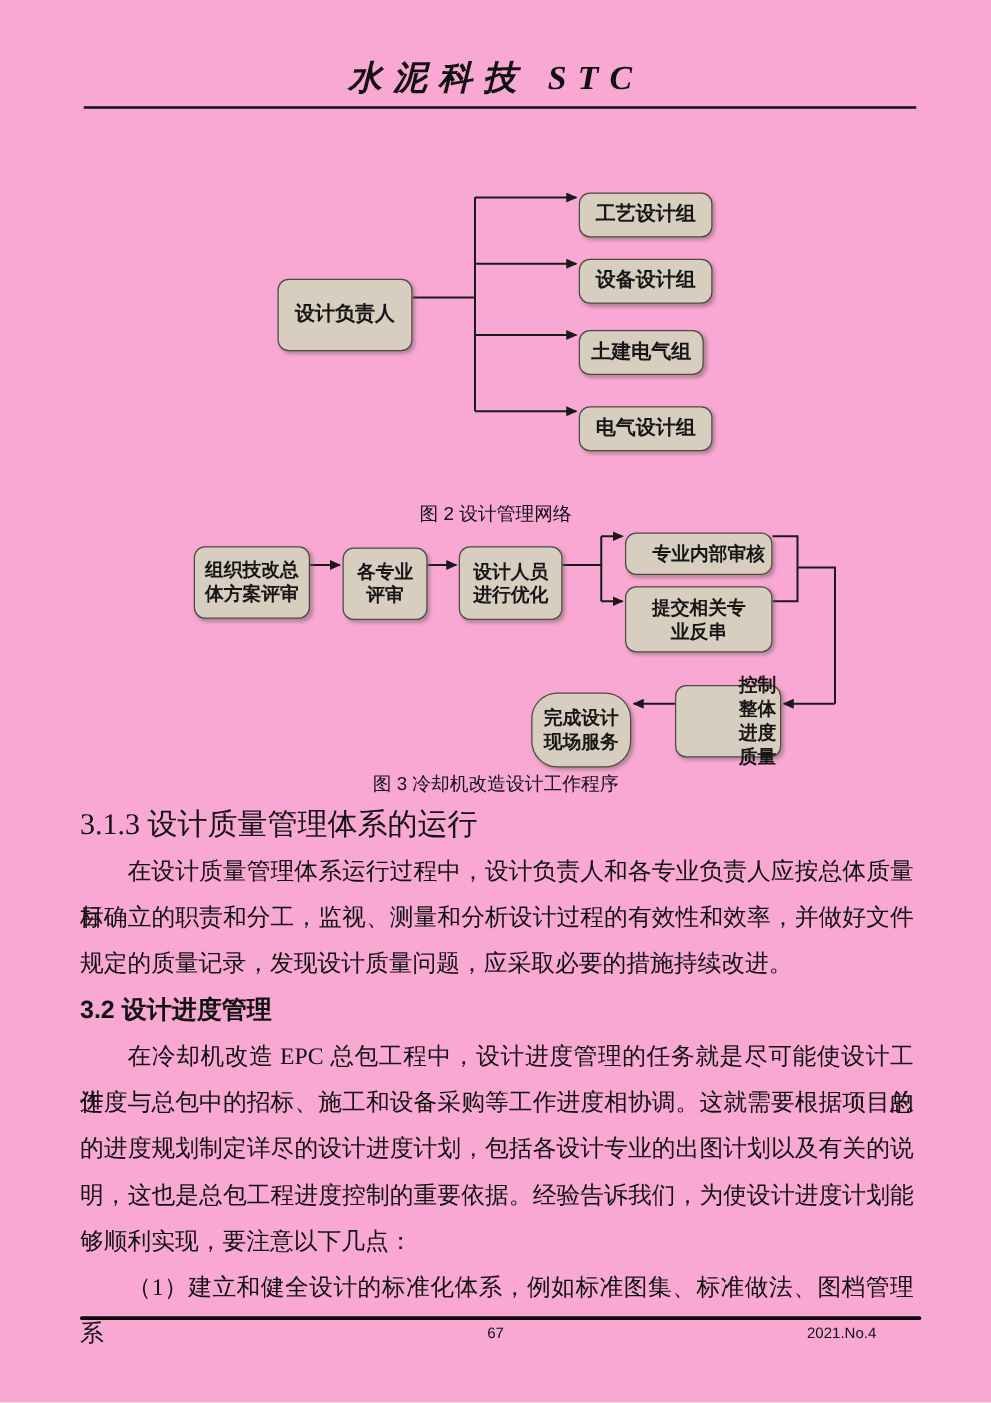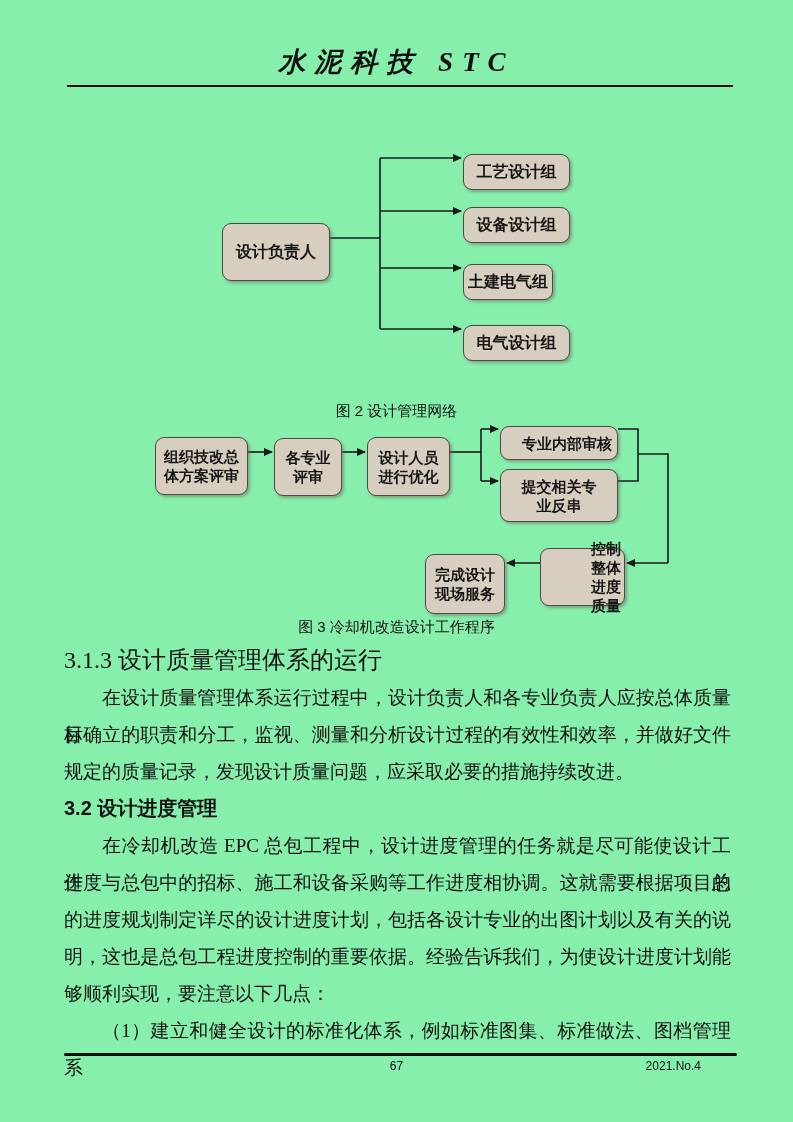--- a/index.html
+++ b/index.html
@@ -1,19 +1,19 @@
 <!DOCTYPE html>
 <html><head>
 <meta charset="utf-8">
 <style>
   * { margin:0; padding:0; box-sizing:border-box; }
   html,body { background:#ffffff; }
   .page {
     position:relative; width:793px; height:1122px; margin:0 auto;
-    background:#86efac; overflow:hidden;
+    background:#f9a8d4; overflow:hidden;
     font-family:"Liberation Serif","DejaVu Serif",serif; color:#111;
   }
   
   .journal-title {
     position:absolute; top:44px; left:0; right:0; text-align:center;
     font-size:27px; font-style:italic; font-weight:bold; letter-spacing:9px;
     font-family:"Liberation Serif","DejaVu Serif",serif;
   }
   .header-rule { position:absolute; top:85px; left:67px; width:666px; height:2px; background:#111; }
   
@@ -27,30 +27,30 @@
     box-shadow:2px 2px 3px rgba(110,100,90,0.5);
     font-family:"Liberation Sans","DejaVu Sans",sans-serif; font-weight:bold;
     text-align:center; white-space:pre-line; color:#161616;margin-top:14px;
   }
   .fig2 .node { font-size:16px; line-height:20px; }
   .fig3 .node { font-size:15px; line-height:19px; }
   
   .n-leader { left:42px;  top:79px;  width:108px; height:58px; }
   .n-g1 { left:283px; top:10px;  width:107px; height:36px; }
   .n-g2 { left:283px; top:63px;  width:107px; height:36px; }
-  .n-g3 { left:283px; top:120px; width:90px; height:36px; }
+  .n-g3 { left:283px; top:120px; width:100px; height:36px; }
   .n-g4 { left:283px; top:181px; width:107px; height:36px; }
   
   .n-a { left:15px;  top:18px;  width:93px;  height:58px; }
   .n-b { left:134px; top:19px;  width:68px;  height:58px; }
   .n-c { left:227px; top:18px;  width:83px;  height:59px; }
   .n-d { left:360px; top:7px;   width:118px; height:34px;padding-left:16px; }
   .n-e { left:360px; top:50px;  width:118px; height:53px; }
   .n-f { left:400px; top:129px; width:85px;  height:58px;padding-left:47px; }
-  .n-g { left:285px; top:135px; width:80px;  height:60px; }
+  .n-g { left:285px; top:135px; width:80px;  height:60px;border-radius:21px; }
   .fig-caption {
     position:absolute; left:0; right:0; text-align:center;
     font-family:"Liberation Sans","DejaVu Sans",sans-serif; font-size:15px; color:#111;
   }
   .cap2 { top:362px;margin-top:40px; }
   .cap3 { top:618px; }
   
   .body-text { position:absolute; top:642px; left:64px; width:667px; }
   .line { font-size:19px; line-height:37px; height:37px; white-space:nowrap; }
   .just { text-align:justify; text-align-last:justify; white-space:normal; }

